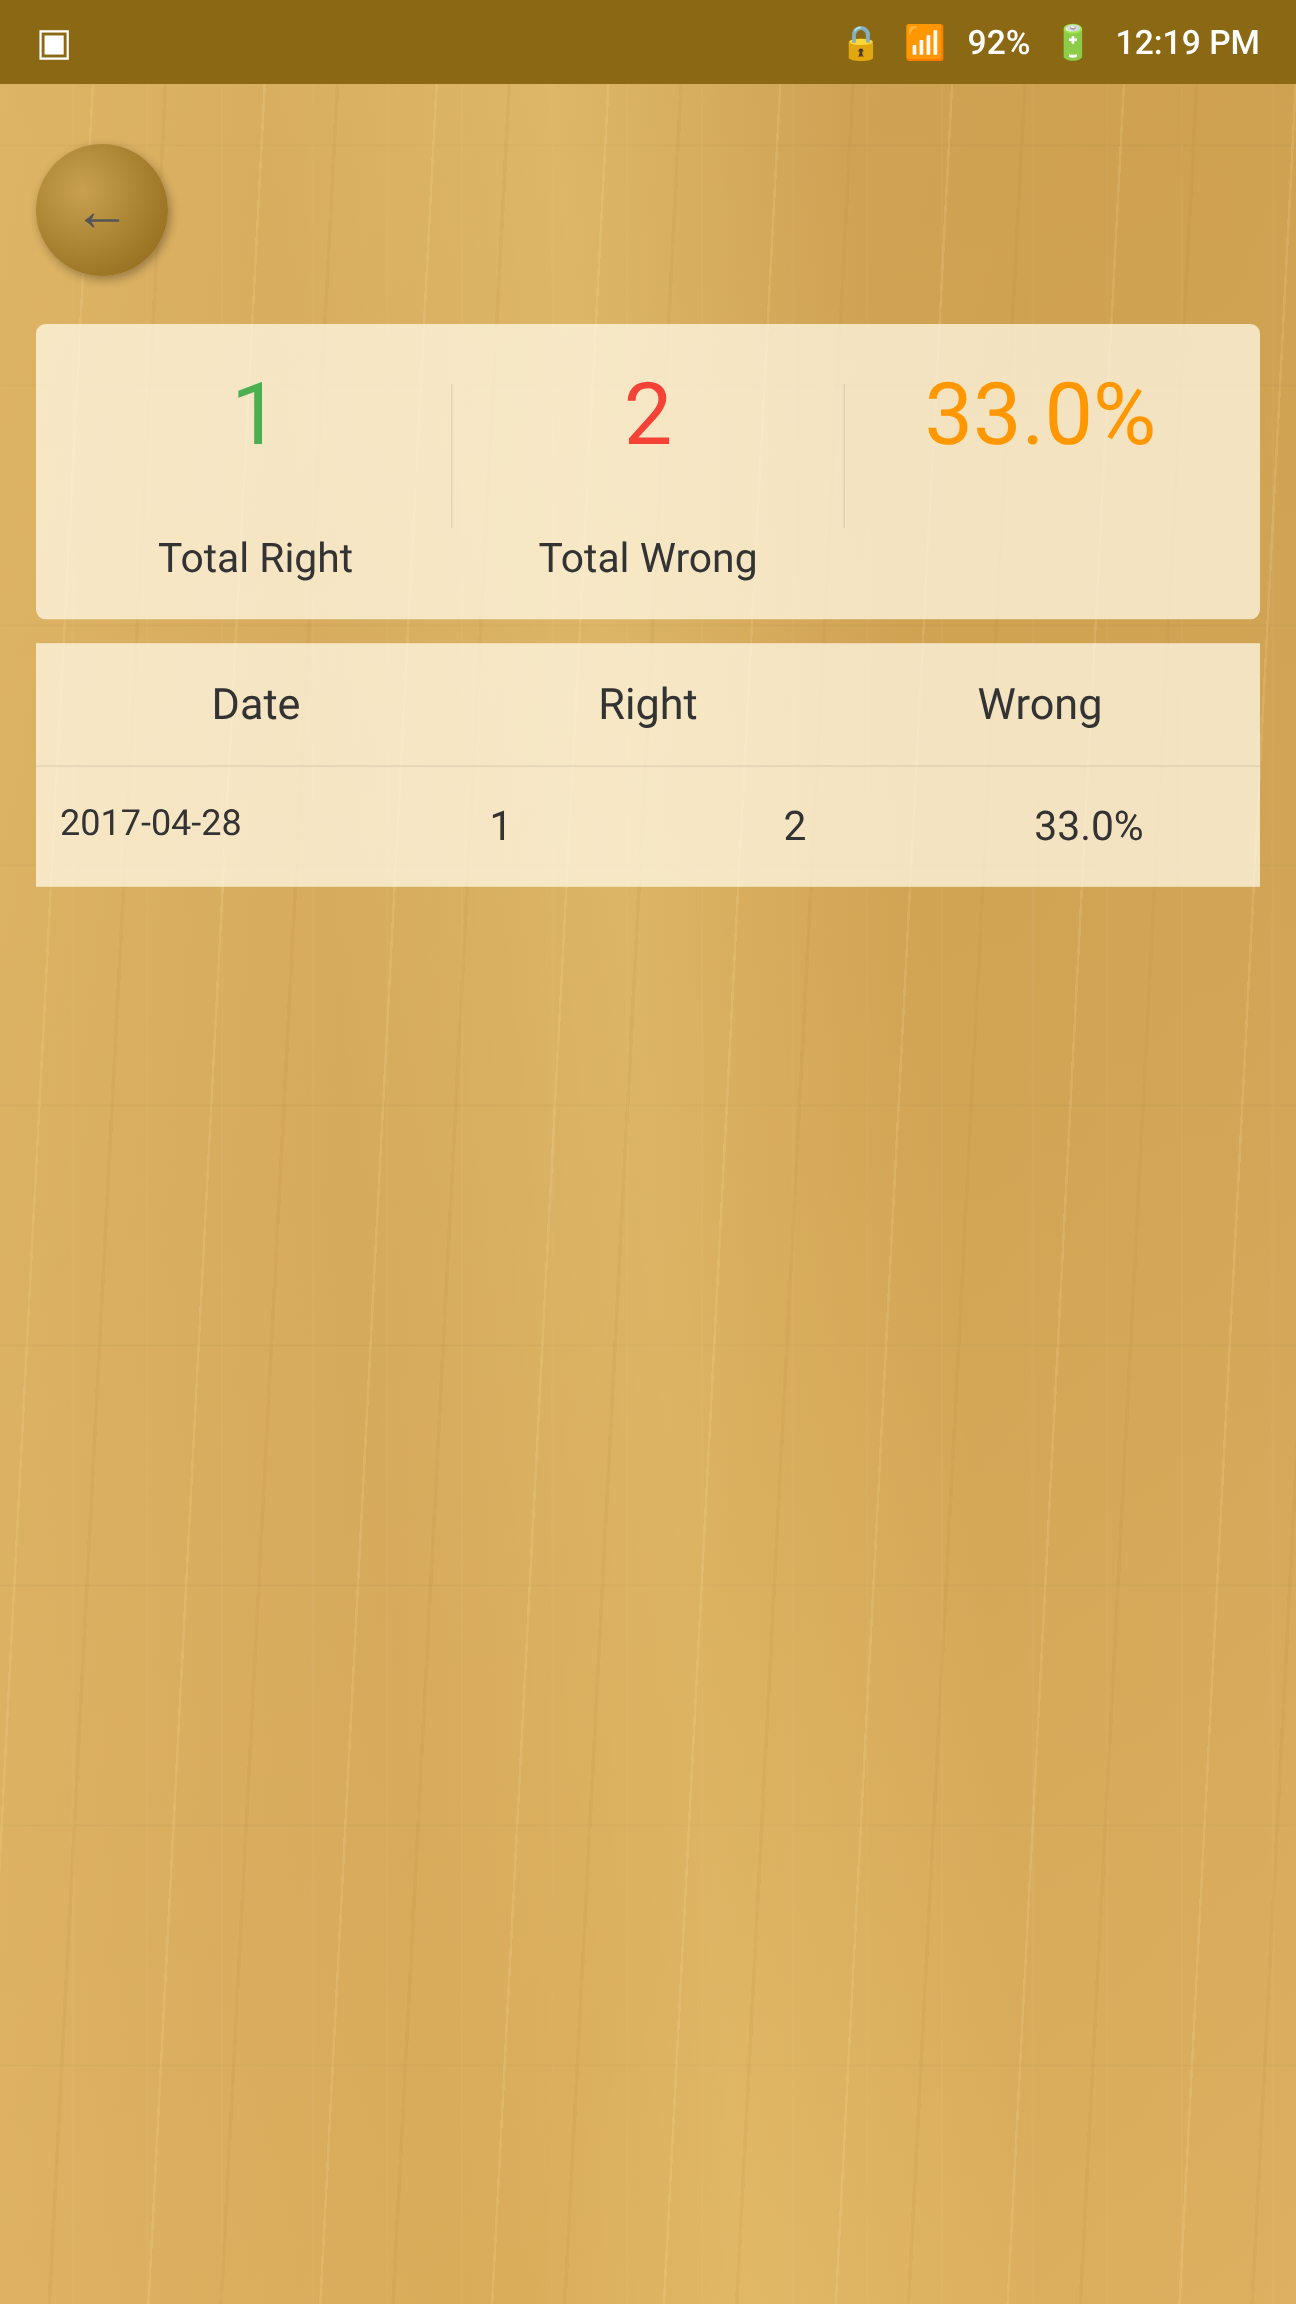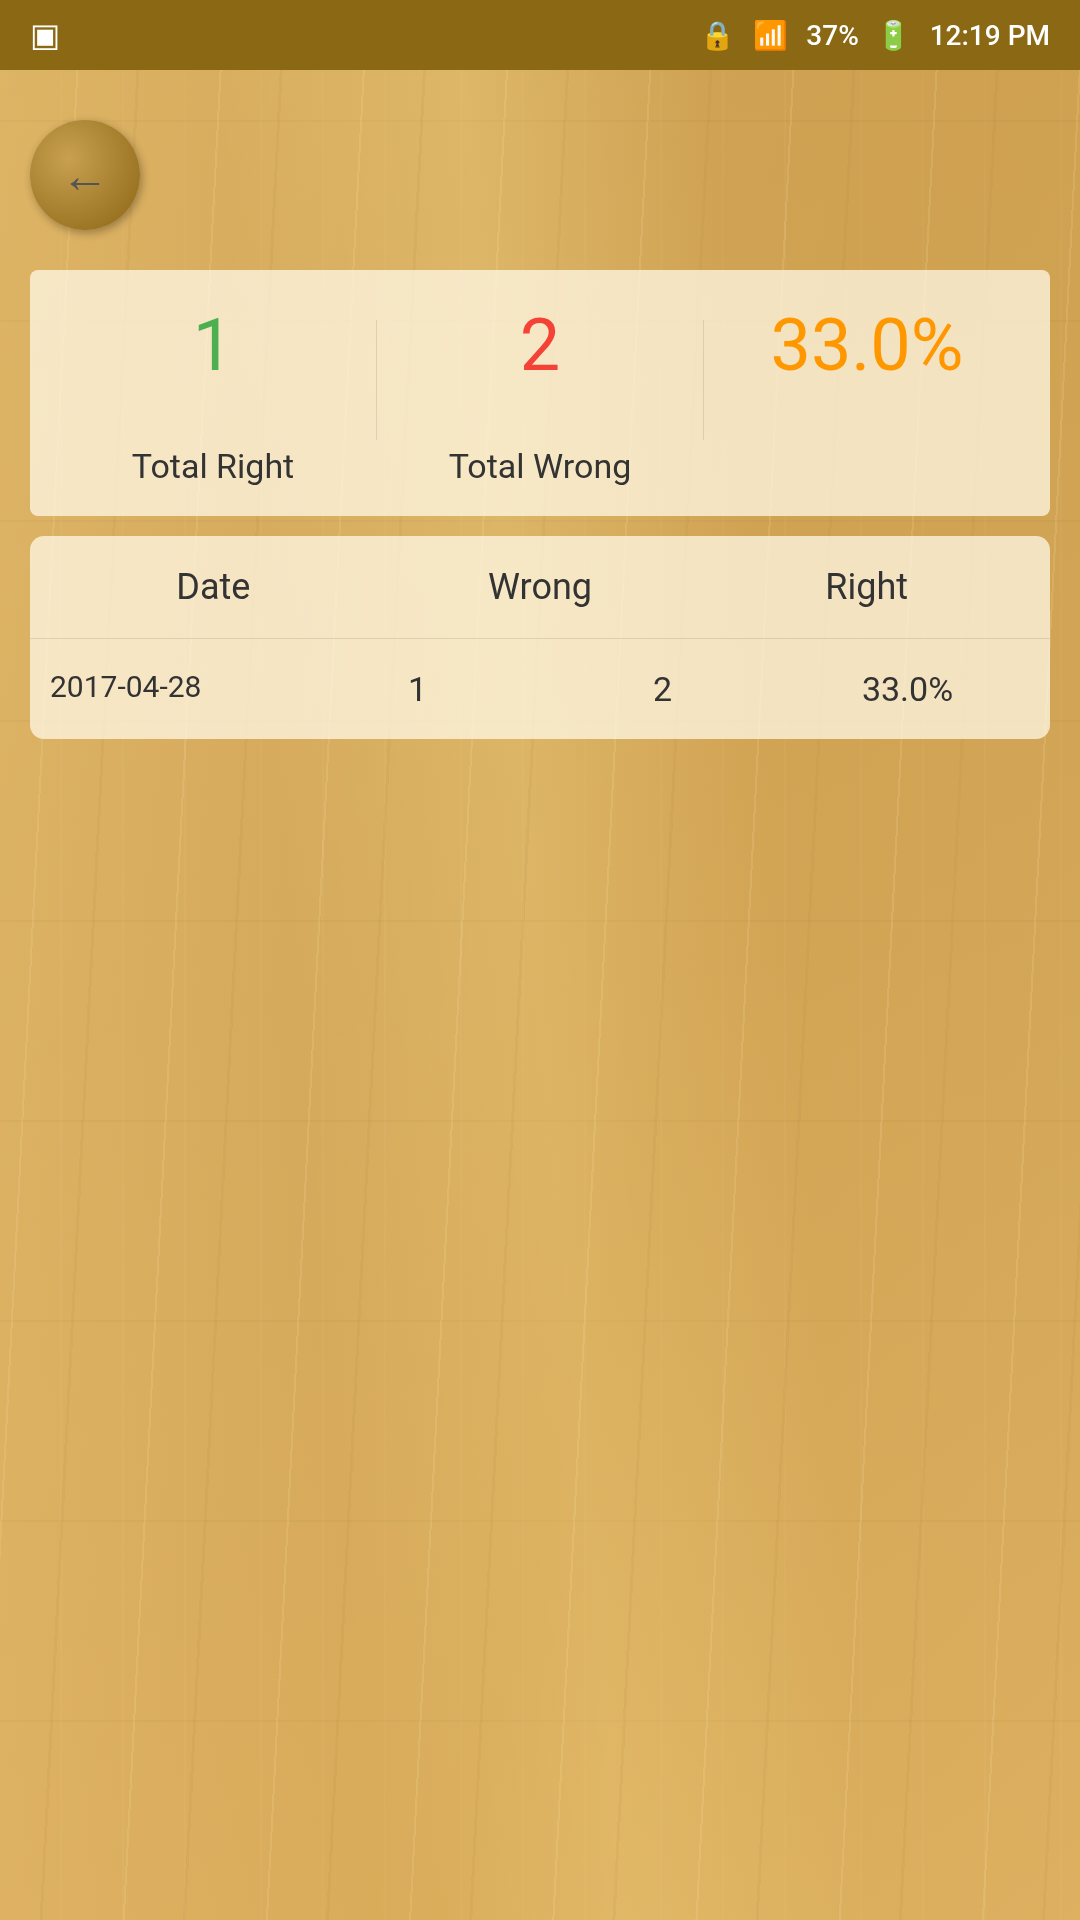--- a/index.html
+++ b/index.html
@@ -148,21 +148,21 @@
     .summary-divider {
       width: 1px;
       background: rgba(0,0,0,0.1);
       height: 120px;
       margin-top: 10px;
     }
 
     
     .table-card {
       background: rgba(255, 248, 230, 0.75);
-      border-radius: 14px;
+      border-radius: 0;
       overflow: hidden;
     }
 
     .table-header {
       display: flex;
       flex-direction: row;
       padding: 30px 20px;
       border-bottom: 1px solid rgba(0,0,0,0.1);
     }
 
@@ -216,21 +216,21 @@
 
 <div class="wood-overlay"></div>
 
 <div class="status-bar">
   <div class="status-bar-left">
     <span class="status-icon">▣</span>
   </div>
   <div class="status-bar-right">
     <span>🔒</span>
     <span>📶</span>
-    <span>37%</span>
+    <span>92%</span>
     <span>🔋</span>
     <span>12:19 PM</span>
   </div>
 </div>
 
 <div class="content">
 
   <div class="back-button">
     <span class="back-arrow">←</span>
   </div>
@@ -254,22 +254,22 @@
     <div class="summary-item">
       <span class="summary-value color-orange">33.0%</span>
     </div>
 
   </div>
 
   <div class="table-card">
 
     <div class="table-header">
       <div class="table-header-cell">Date</div>
+      <div class="table-header-cell">Right</div>
       <div class="table-header-cell">Wrong</div>
-      <div class="table-header-cell">Right</div>
     </div>
 
     <div class="table-row">
       <div class="table-cell date-cell" style="text-align:left; font-size:30px;">2017-04-28</div>
       <div class="table-cell color-green">1</div>
       <div class="table-cell color-red">2</div>
       <div class="table-cell color-orange">33.0%</div>
     </div>
 
   </div>

